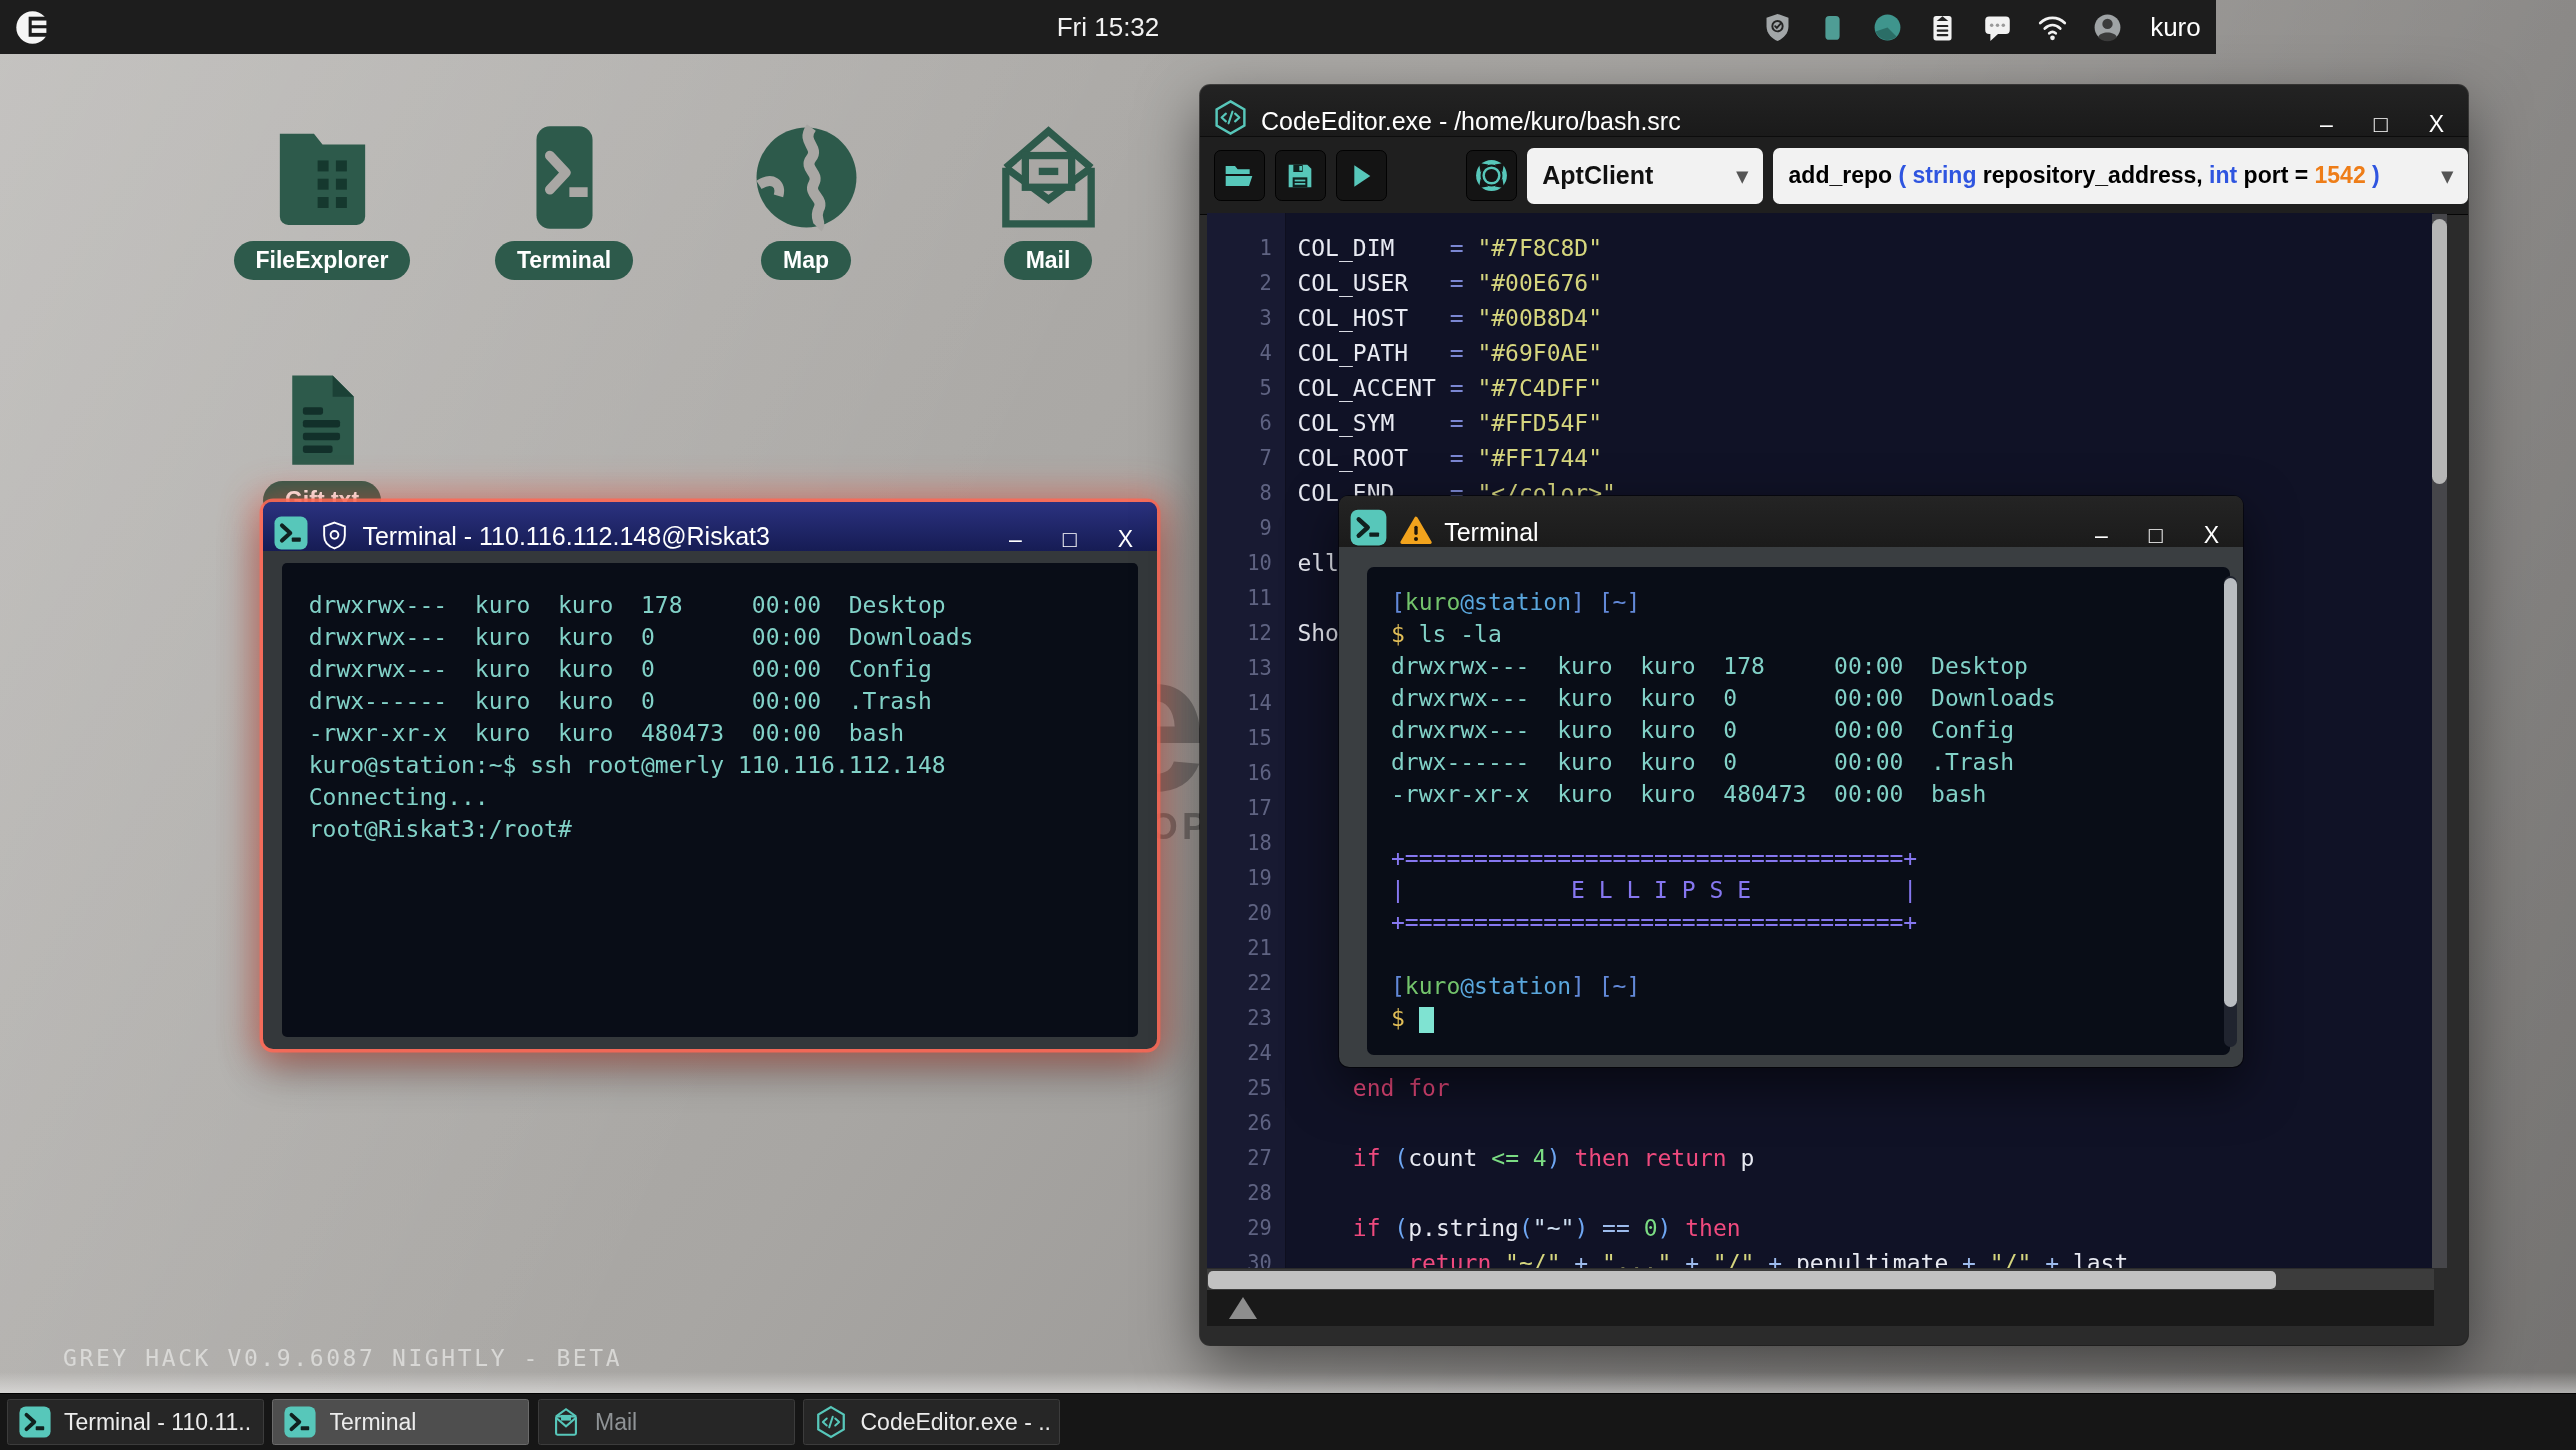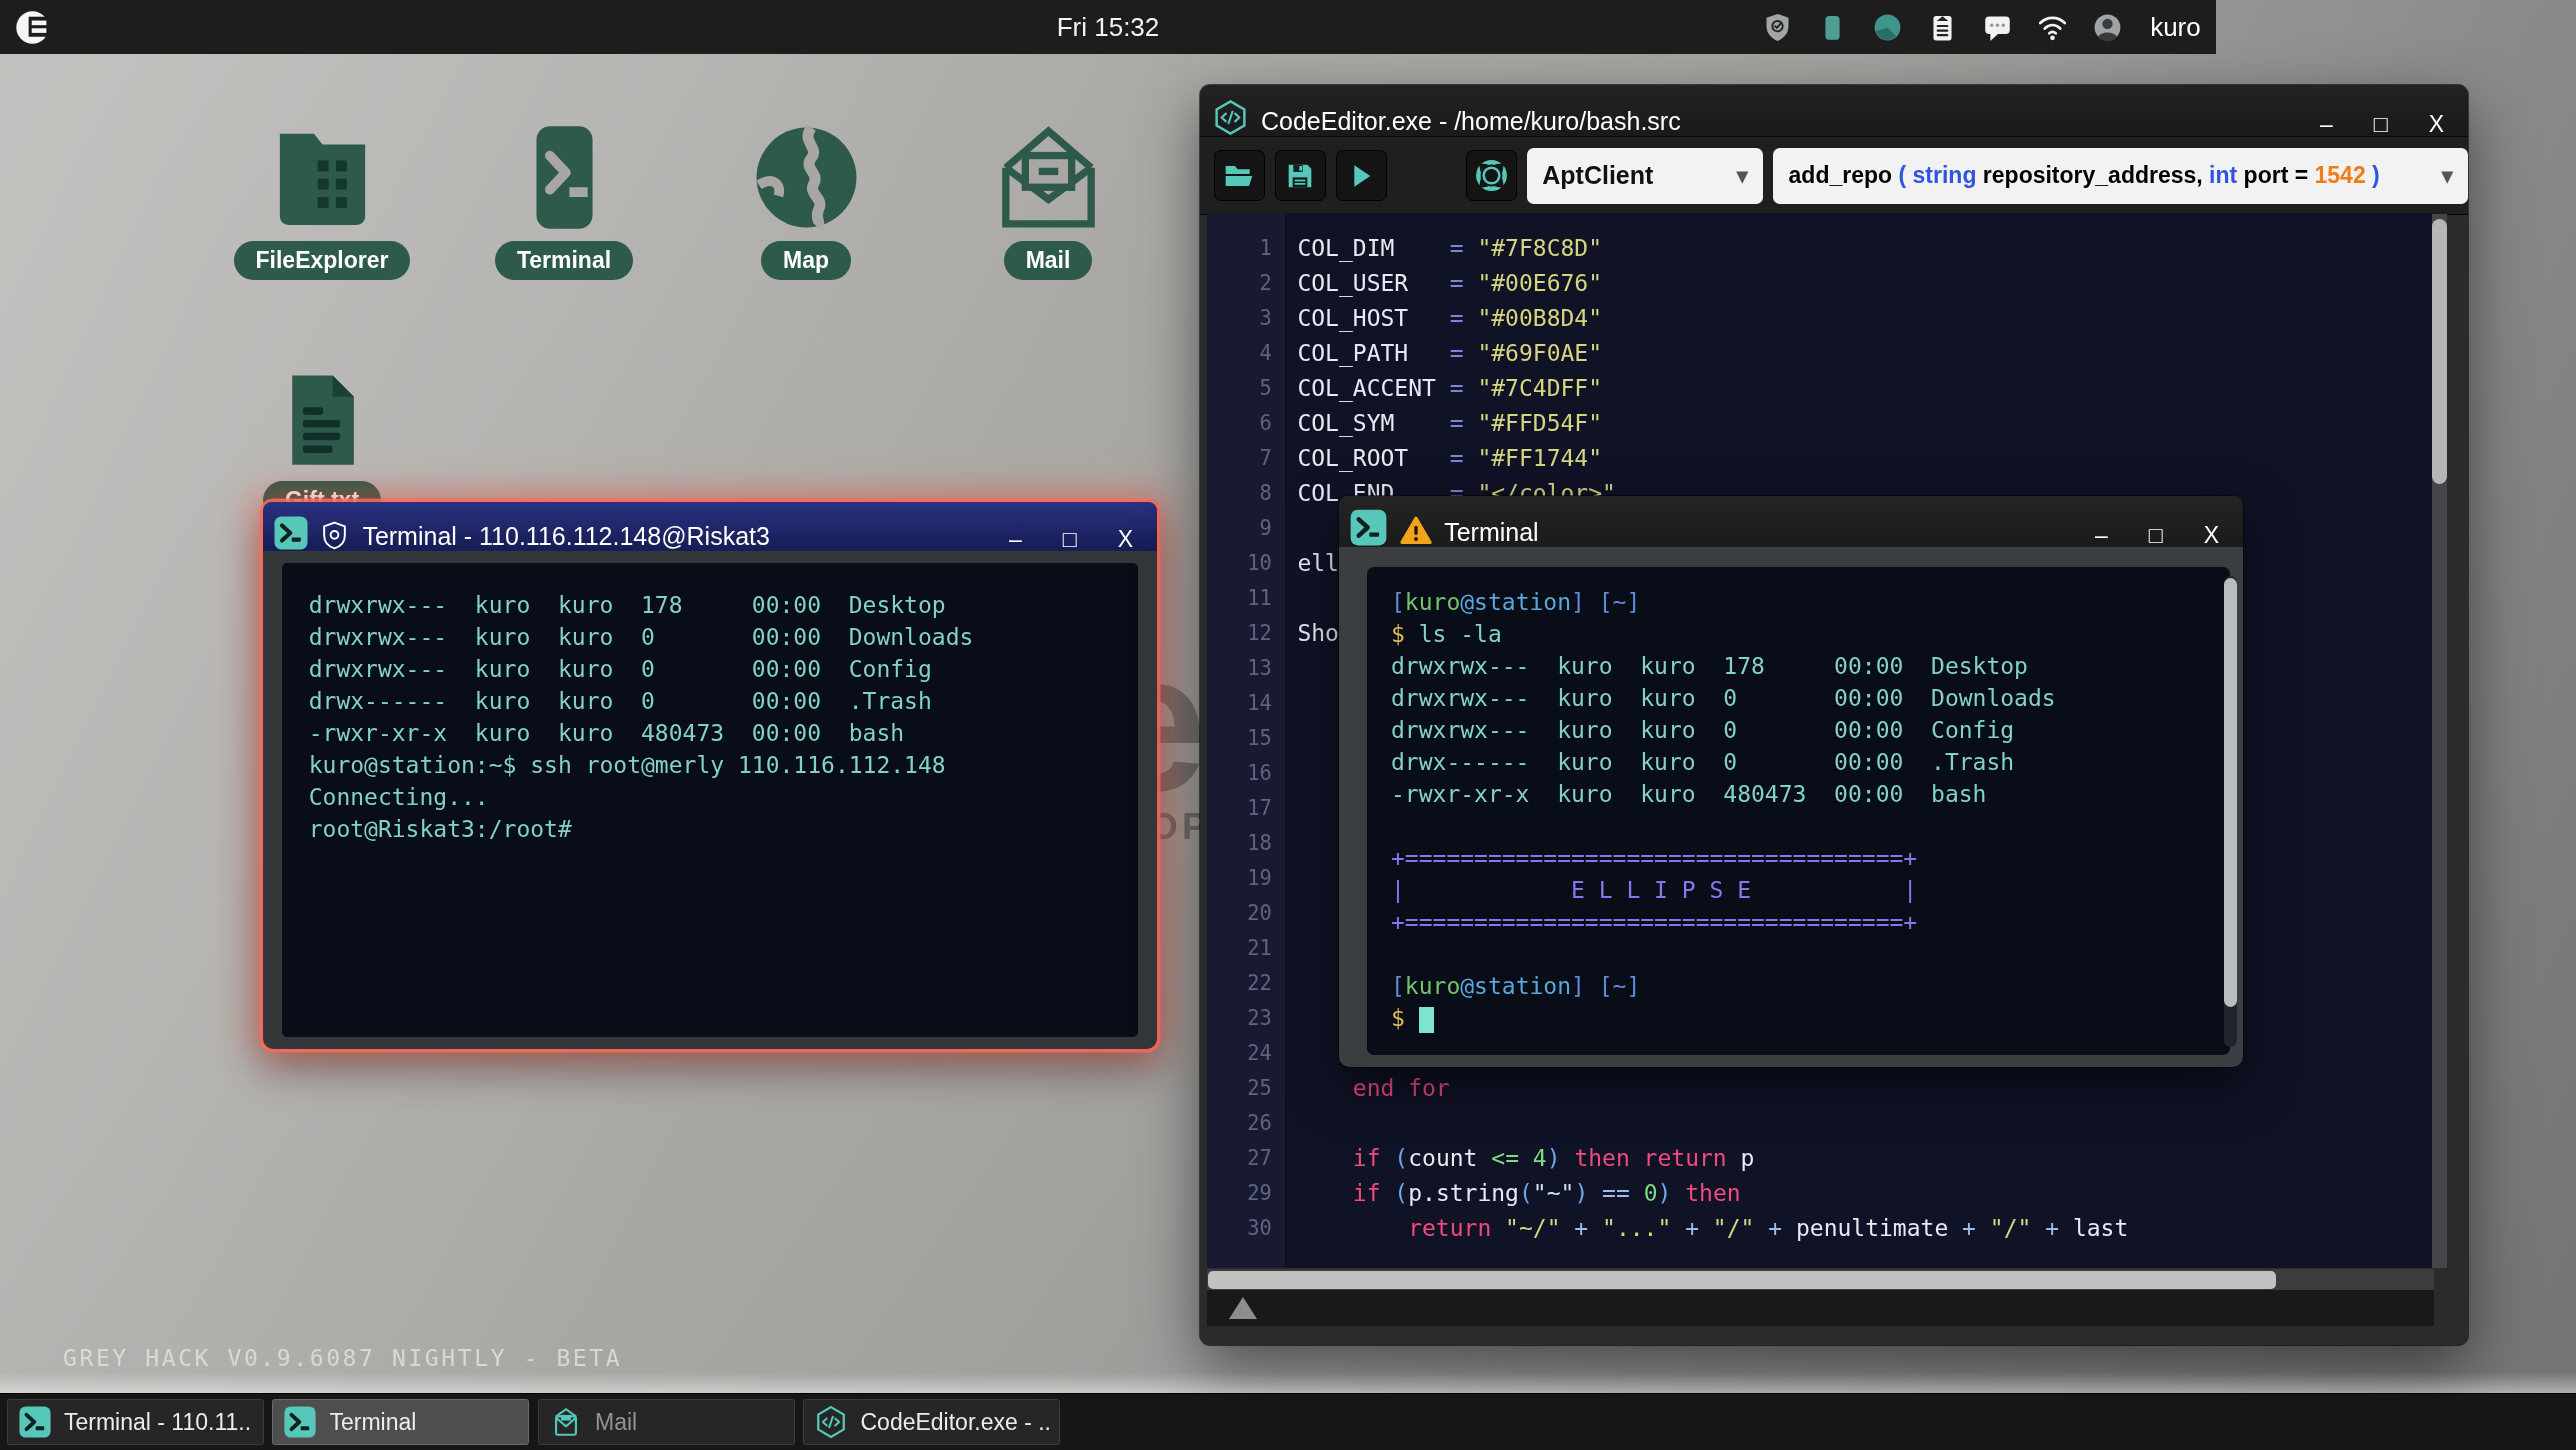--- a/index.html
+++ b/index.html
@@ -388,20 +388,24 @@
           </div>
           <div class="code-line">
             <span class="ln">26</span>
             <span class="ct"></span>
           </div>
           <div class="code-line">
             <span class="ln">27</span>
             <span class="ct"><span class="c-kw">    if </span><span class="c-paren">(</span><span class="c-var">count </span><span class="c-num">&lt;= 4</span><span class="c-paren">)</span><span class="c-kw"> then return </span><span class="c-var">p</span></span>
           </div>
           <div class="code-line">
+            <span class="ln">28</span>
+            <span class="ct"></span>
+          </div>
+          <div class="code-line">
             <span class="ln">29</span>
             <span class="ct"><span class="c-kw">    if </span><span class="c-paren">(</span><span class="c-var">p.string</span><span class="c-paren">(</span><span class="c-pale">"~"</span><span class="c-paren">)</span><span class="c-plus"> == </span><span class="c-num">0</span><span class="c-paren">)</span><span class="c-kw"> then</span></span>
           </div>
           <div class="code-line">
             <span class="ln">30</span>
             <span class="ct"><span class="c-kw">        return </span><span class="c-str">"~/"</span><span class="c-plus"> + </span><span class="c-str">"..."</span><span class="c-plus"> + </span><span class="c-str">"/"</span><span class="c-plus"> + </span><span class="c-var">penultimate</span><span class="c-plus"> + </span><span class="c-str">"/"</span><span class="c-plus"> + </span><span class="c-var">last</span></span>
           </div>
         </div>
     </div>
     <div class="vscroll">

